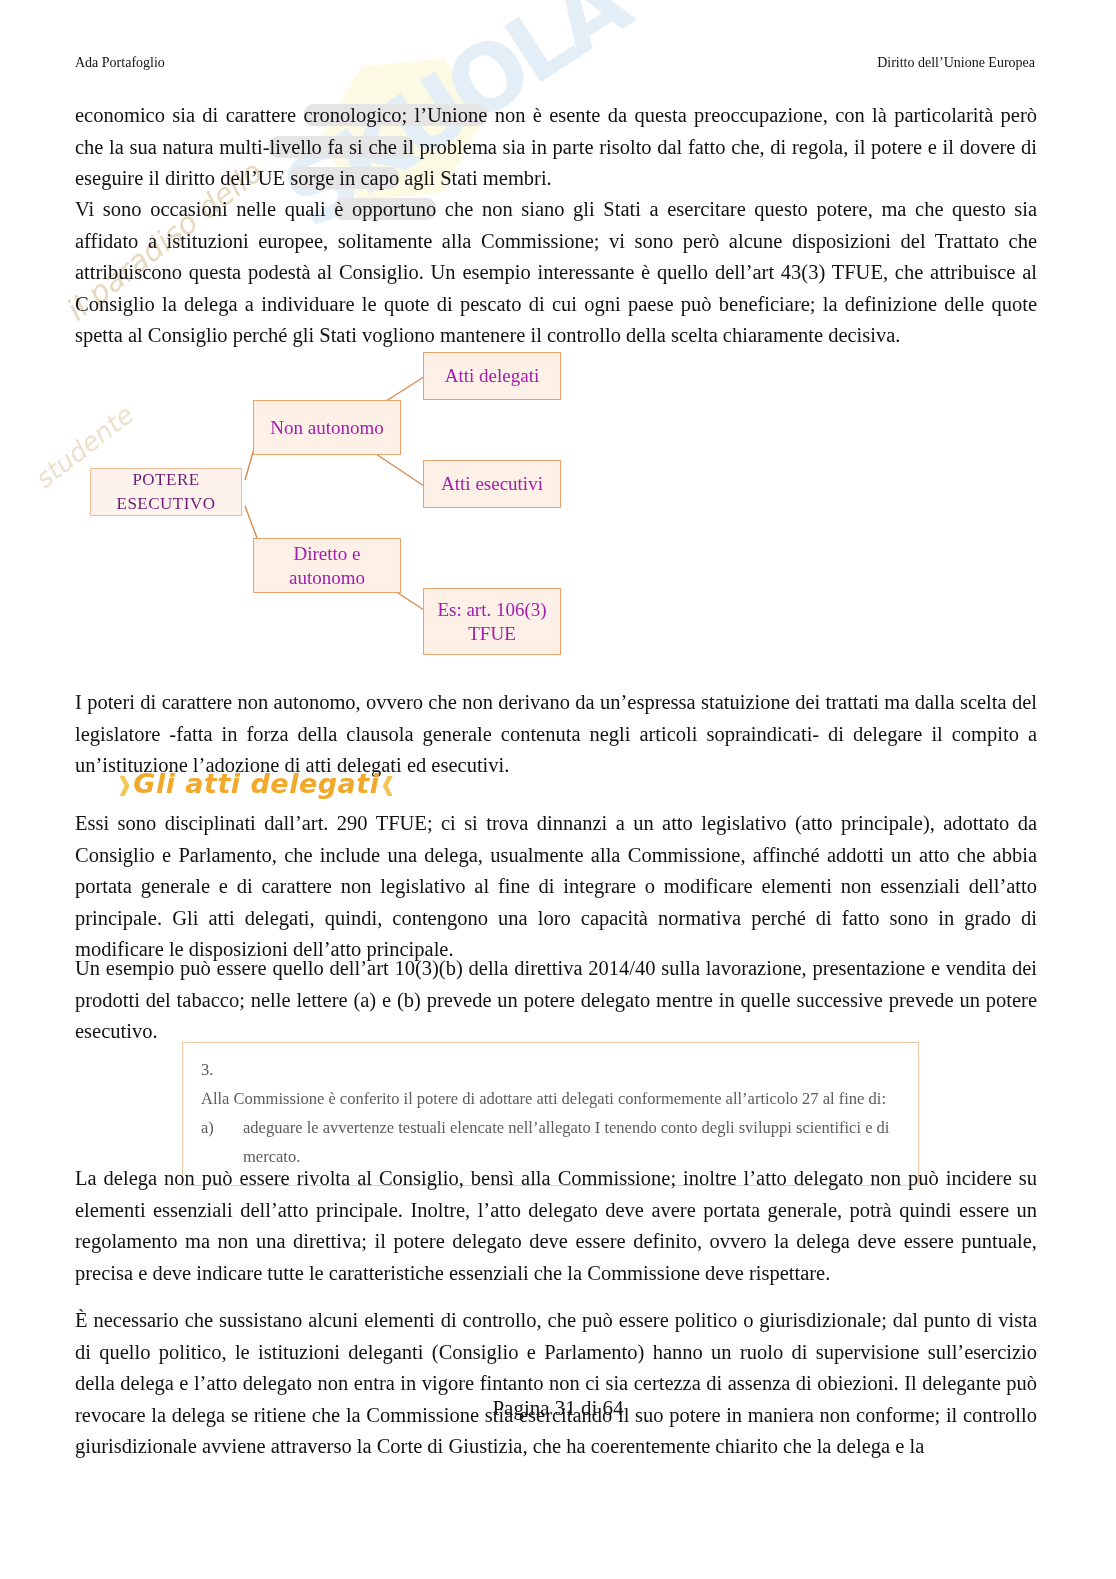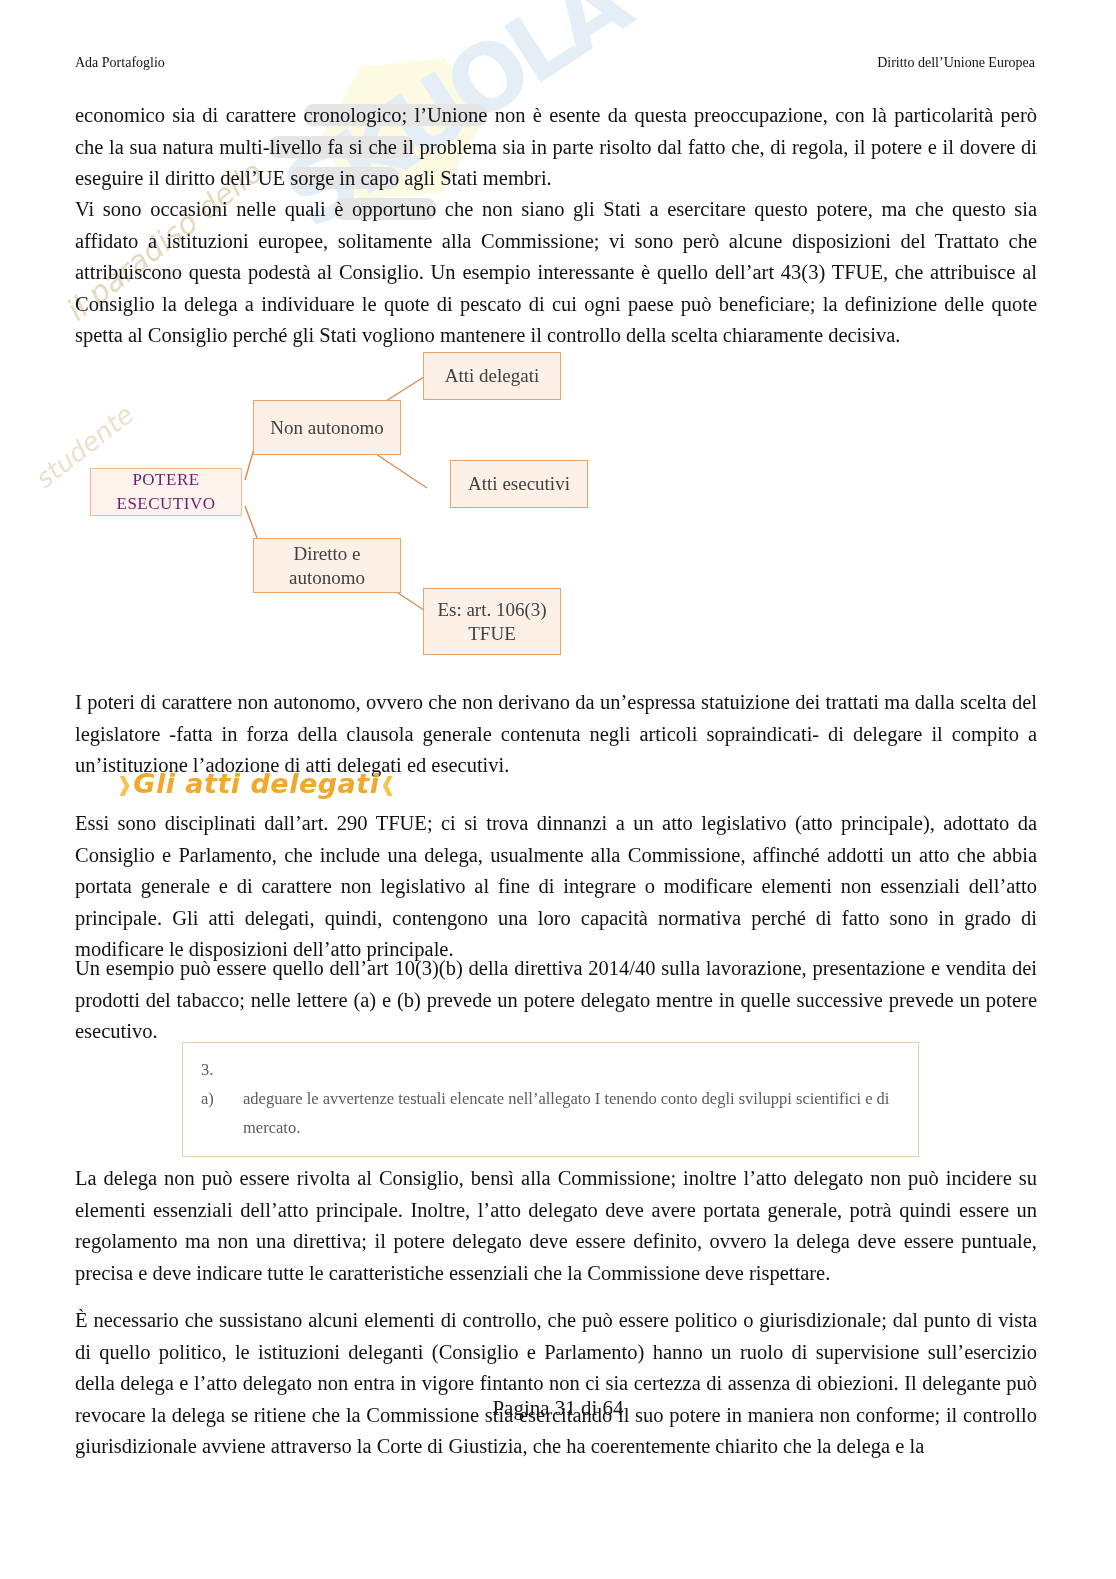--- a/index.html
+++ b/index.html
@@ -122,21 +122,21 @@
     left: 75px;
     top: 340px;
     width: 560px;
     height: 330px;
   }
   .dbox {
     position: absolute;
     box-sizing: border-box;
     border: 1.6px solid #e8a36a;
     background: #fdf0e6;
-    color: #404040;
+    color: #a21caf;
     font-size: 19px;
     line-height: 24px;
     display: flex;
     align-items: center;
     justify-content: center;
     text-align: center;
     z-index: 3;
   }
   .dbox.faded { color: #701a75; background: #fdf3ec; border-color: #f0bb96; }
   .dlines { position: absolute; inset: 0; z-index: 1; }
@@ -202,36 +202,37 @@
       </svg>
 
       <div class="dbox faded" style="left:15px; top:128px; width:152px; height:48px; font-size:17px; letter-spacing:.5px;">POTERE ESECUTIVO</div>
 
       <div class="dbox" style="left:178px; top:60px; width:148px; height:55px;">Non autonomo</div>
 
       <div class="dbox" style="left:178px; top:198px; width:148px; height:55px;">Diretto e autonomo</div>
 
       <div class="dbox" style="left:348px; top:12px; width:138px; height:48px;">Atti delegati</div>
 
-      <div class="dbox" style="left:348px; top:120px; width:138px; height:48px;margin-left:27px;">Atti esecutivi</div>
+      <div class="dbox" style="left:348px; top:120px; width:138px; height:48px;">Atti esecutivi</div>
 
       <div class="dbox" style="left:348px; top:248px; width:138px; height:67px;">Es: art. 106(3) TFUE</div>
     </div>
 
     <div class="para" style="top:687px;">I poteri di carattere non autonomo, ovvero che non derivano da un’espressa statuizione dei trattati ma dalla scelta del legislatore -fatta in forza della clausola generale contenuta negli articoli sopraindicati- di delegare il compito a un’istituzione l’adozione di atti delegati ed esecutivi.</div>
 
     <div class="sec-head" style="top:768px;">
       <span class="mark">❱</span><span>Gli atti delegati</span><span class="mark">❰</span>
     </div>
 
     <div class="para" style="top:808px;">Essi sono disciplinati dall’art. 290 TFUE; ci si trova dinnanzi a un atto legislativo (atto principale), adottato da Consiglio e Parlamento, che include una delega, usualmente alla Commissione, affinché addotti un atto che abbia portata generale e di carattere non legislativo al fine di integrare o modificare elementi non essenziali dell’atto principale. Gli atti delegati, quindi, contengono una loro capacità normativa perché di fatto sono in grado di modificare le disposizioni dell’atto principale.</div>
     <div class="para" style="top:953px;">Un esempio può essere quello dell’art 10(3)(b) della direttiva 2014/40 sulla lavorazione, presentazione e vendita dei prodotti del tabacco; nelle lettere (a) e (b) prevede un potere delegato mentre in quelle successive prevede un potere esecutivo.</div>
 
     <div class="quote">
       <div>3.</div>
+      <div>Alla Commissione è conferito il potere di adottare atti delegati conformemente all’articolo 27 al fine di:</div>
       <div class="qrow">
         <span class="qlet">a)</span>
         <span>adeguare le avvertenze testuali elencate nell’allegato I tenendo conto degli sviluppi scientifici e di mercato.</span>
       </div>
     </div>
 
     <div class="para" style="top:1163px;">La delega non può essere rivolta al Consiglio, bensì alla Commissione; inoltre l’atto delegato non può incidere su elementi essenziali dell’atto principale. Inoltre, l’atto delegato deve avere portata generale, potrà quindi essere un regolamento ma non una direttiva; il potere delegato deve essere definito, ovvero la delega deve essere puntuale, precisa e deve indicare tutte le caratteristiche essenziali che la Commissione deve rispettare.</div>
     <div class="para" style="top:1305px;">È necessario che sussistano alcuni elementi di controllo, che può essere politico o giurisdizionale; dal punto di vista di quello politico, le istituzioni deleganti (Consiglio e Parlamento) hanno un ruolo di supervisione sull’esercizio della delega e l’atto delegato non entra in vigore fintanto non ci sia certezza di assenza di obiezioni. Il delegante può revocare la delega se ritiene che la Commissione stia esercitando il suo potere in maniera non conforme; il controllo giurisdizionale avviene attraverso la Corte di Giustizia, che ha coerentemente chiarito che la delega e la</div>
 
     <div class="footer">Pagina 31 di 64</div>

